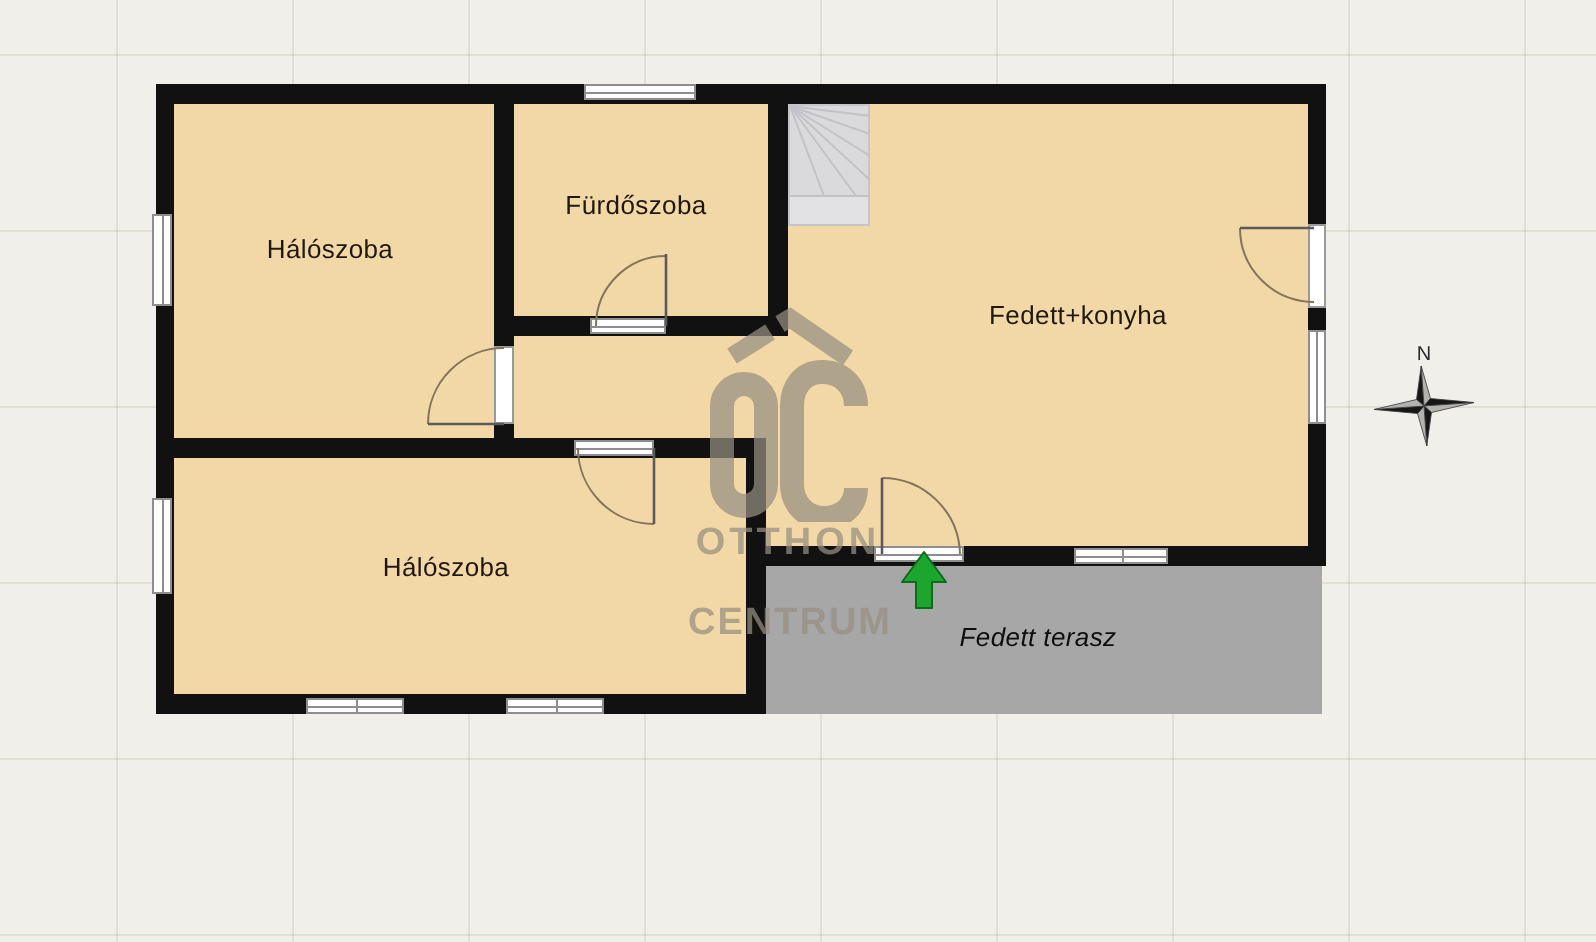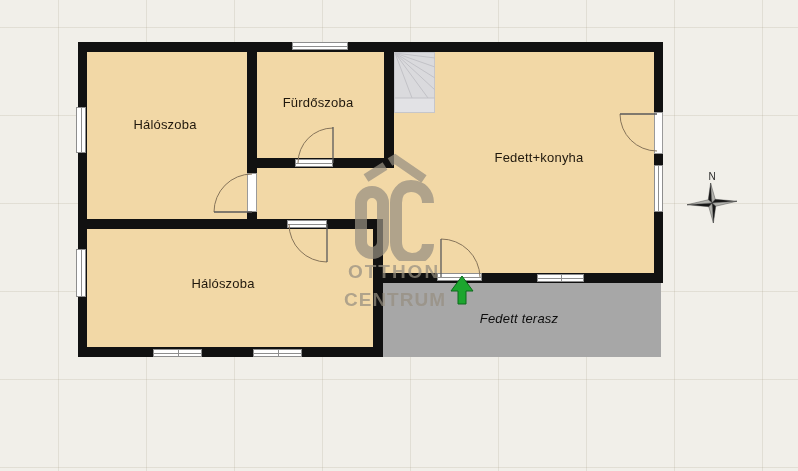--- a/index.html
+++ b/index.html
@@ -28,21 +28,21 @@
     font-size:13px;color:#20180d;letter-spacing:0.2px;white-space:nowrap;
   }
   #terrace-label{color:#0e0e0e;font-style:italic;}
   #watermark{
     position:absolute;left:344px;top:151px;width:100px;
     text-align:center;color:var(--watermark,#978f81);opacity:0.72;
     pointer-events:none;
   }
   .wm-line{font-size:19px;font-weight:bold;line-height:20px;}
   #wm-line1{letter-spacing:2px;margin-top:1px;}
-  #wm-line2{letter-spacing:1px;margin-top:8px;}
+  #wm-line2{letter-spacing:1px;margin-top:20px;}
   svg{display:block;}
   .overlay{position:absolute;left:0;top:0;pointer-events:none;}
 </style>
 </head>
 <body>
 
 <div id="canvas">
 
   <div class="abs fill-room" style="left:82px;top:46px;width:577px;height:233px;"></div>
   <div class="abs fill-room" style="left:82px;top:217px;width:297px;height:134px;"></div>

